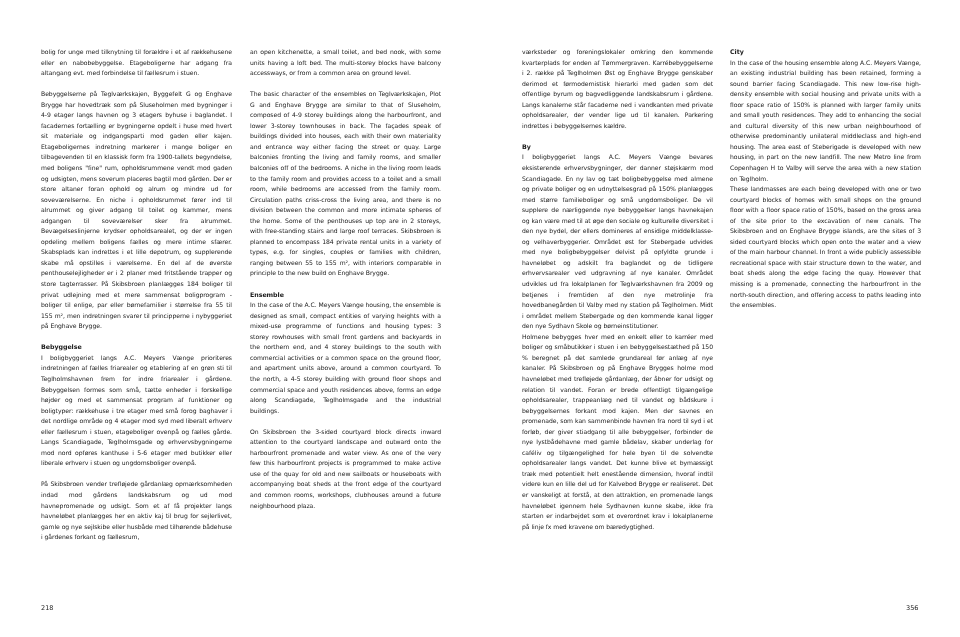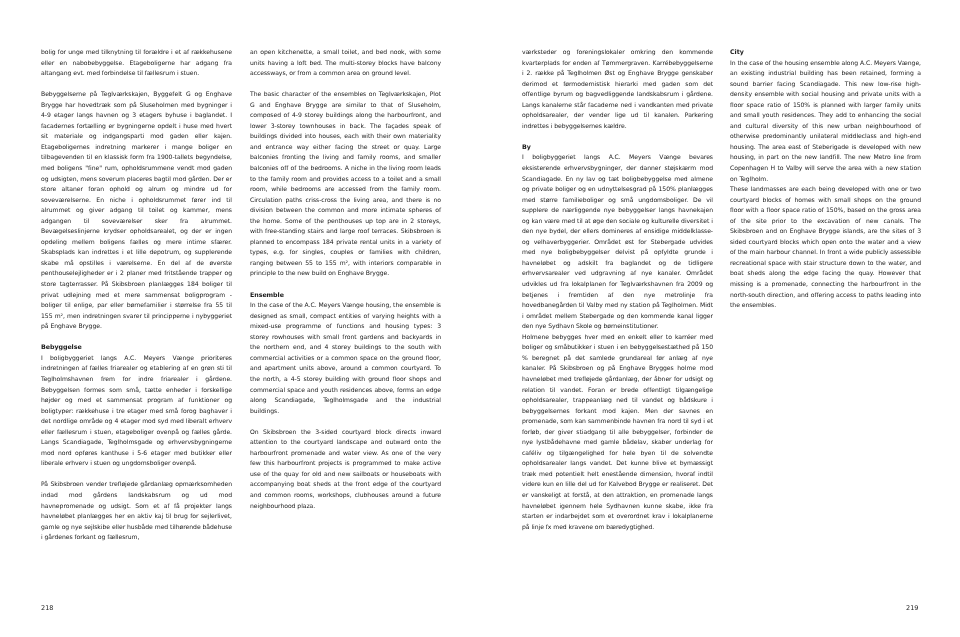--- a/index.html
+++ b/index.html
@@ -47,14 +47,14 @@
     <p>Holmene bebygges hver med en enkelt eller to karréer med boliger og småbutikker i stuen i en bebyggelsestæthed på 150 % beregnet på det samlede grundareal før anlæg af nye kanaler. På Skibsbroen og på Enghave Brygges holme mod havneløbet med trefløjede gårdanlæg, der åbner for udsigt og relation til vandet. Foran er brede offentligt tilgængelige opholdsarealer, trappeanlæg ned til vandet og bådskure i bebyggelsernes forkant mod kajen. Men der savnes en promenade, som kan sammenbinde havnen fra nord til syd i et forløb, der giver stiadgang til alle bebyggelser, forbinder de nye lystbådehavne med gamle bådelav, skaber underlag for caféliv og tilgængelighed for hele byen til de solvendte opholdsarealer langs vandet. Det kunne blive et bymæssigt træk med potentielt helt enestående dimension, hvoraf indtil videre kun en lille del ud for Kalvebod Brygge er realiseret. Det er vanskeligt at forstå, at den attraktion, en promenade langs havneløbet igennem hele Sydhavnen kunne skabe, ikke fra starten er indarbejdet som et overordnet krav i lokalplanerne på linje fx med kravene om bæredygtighed.</p>
   </div>
 
   <div class="col" id="col4">
     <h3>City</h3>
     <p class="tight">In the case of the housing ensemble along A.C. Meyers Vænge, an existing industrial building has been retained, forming a sound barrier facing Scandiagade. This new low-rise high-density ensemble with social housing and private units with a floor space ratio of 150% is planned with larger family units and small youth residences. They add to enhancing the social and cultural diversity of this new urban neighbourhood of otherwise predominantly unilateral middleclass and high-end housing. The area east of Steberigade is developed with new housing, in part on the new landfill. The new Metro line from Copenhagen H to Valby will serve the area with a new station on Teglholm.</p>
     <p>These landmasses are each being developed with one or two courtyard blocks of homes with small shops on the ground floor with a floor space ratio of 150%, based on the gross area of the site prior to the excavation of new canals. The Skibsbroen and on Enghave Brygge islands, are the sites of 3 sided courtyard blocks which open onto the water and a view of the main harbour channel. In front a wide publicly assessible recreational space with stair structure down to the water, and boat sheds along the edge facing the quay. However that missing is a promenade, connecting the harbourfront in the north-south direction, and offering access to paths leading into the ensembles.</p>
   </div>
 
   <div class="pagenum" id="pn-left">218</div>
-  <div class="pagenum" id="pn-right">219</div>
+  <div class="pagenum" id="pn-right">356</div>
 </div>
 
 </body></html>

